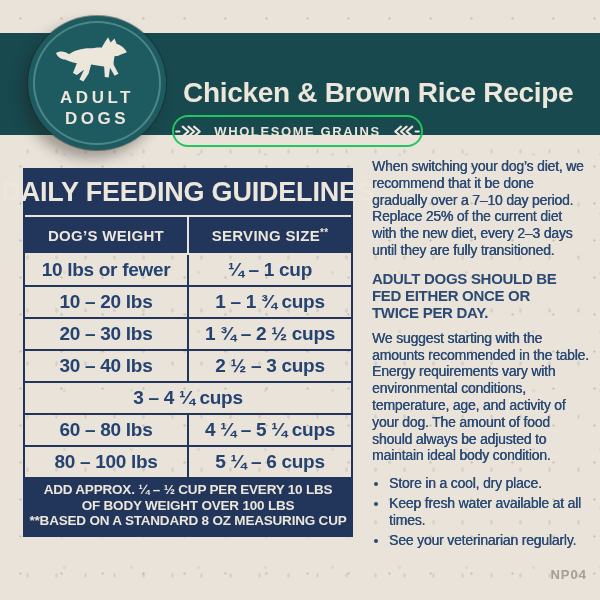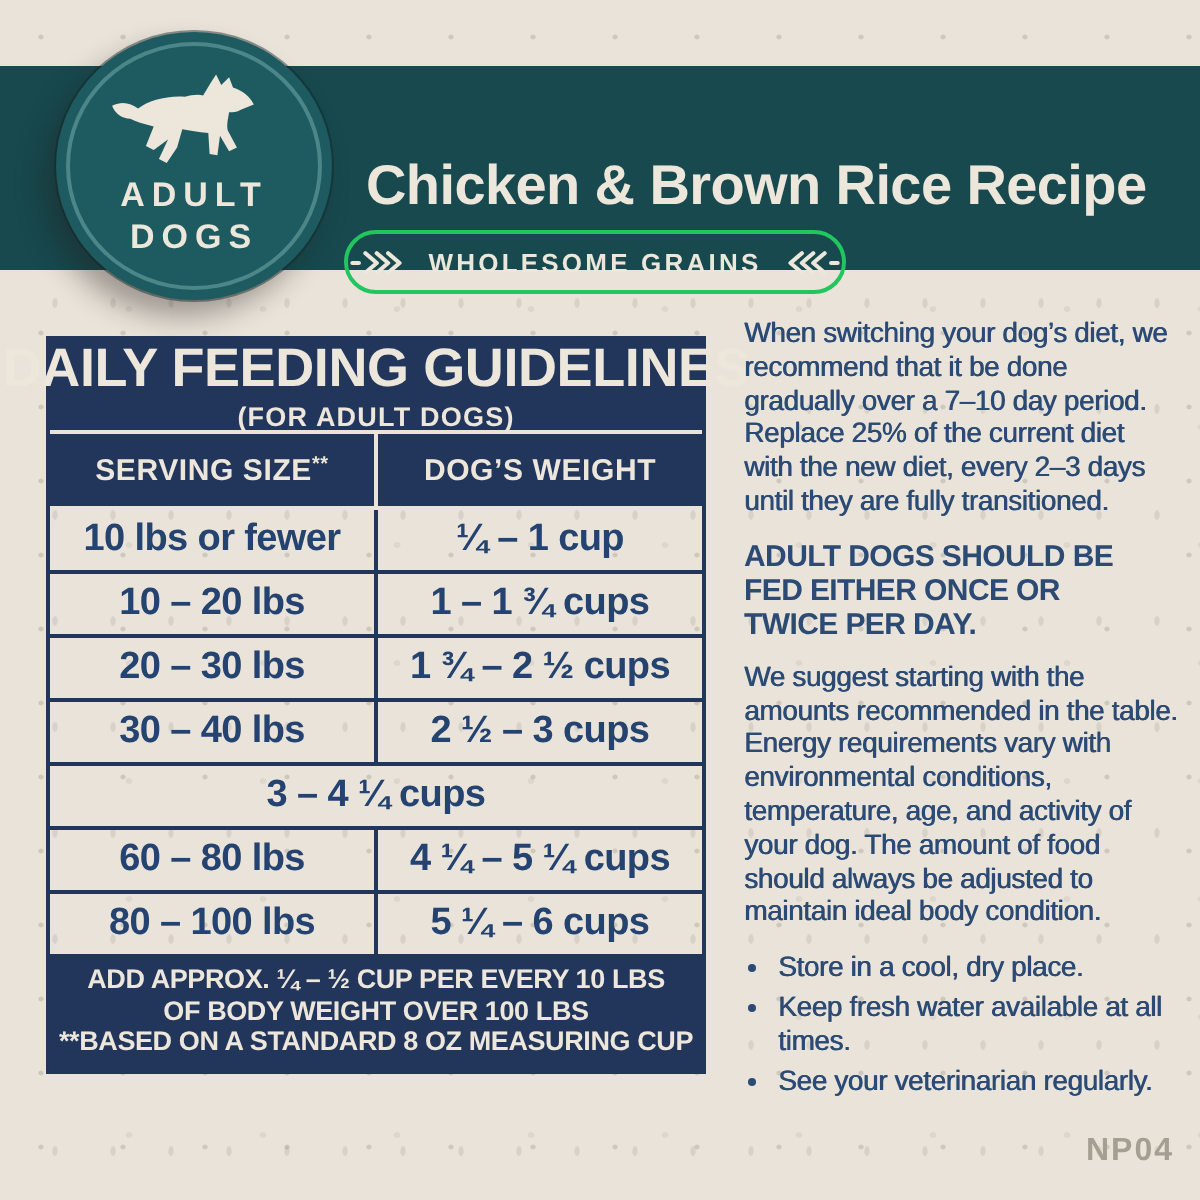--- a/index.html
+++ b/index.html
@@ -52,21 +52,21 @@
     font-size:13.5px; font-weight:700; line-height:15.5px; letter-spacing:-0.2px; }
   
   .info { position:absolute; left:372px; top:158px; width:217px; color:#2b4a74; }
   .info p { margin:0 0 11px; font-size:14px; line-height:16.8px; letter-spacing:-0.2px;
     text-shadow:0.35px 0 0; }
   .info h2 { margin:0 0 9px; max-width:200px; font-size:15px; line-height:17px; font-weight:700;
     letter-spacing:-0.3px; }
   .info ul { margin:2px 0 0; padding-left:17px; }
   .info li { font-size:14px; line-height:16.8px; letter-spacing:-0.2px; text-shadow:0.35px 0 0;
     margin-bottom:3px; }
-  .product-code { position:absolute; right:13px; top:567px; color:#a59f93; font-size:16px;
+  .product-code { position:absolute; right:13px; top:567px; color:#a59f93; font-size:13px;
     font-weight:700; letter-spacing:1px; }
 </style>
 </head>
 <body>
 
 <div class="page">
 
   <div class="banner">
     <div class="banner-title">Chicken &amp; Brown Rice Recipe</div>
     <div class="pill">
@@ -113,31 +113,30 @@
     </svg>
     <div class="badge-text">
       <div>ADULT</div>
       <div>DOGS</div>
     </div>
   </div>
 
   <div class="table">
     <div class="t-head">
       <div class="t-title">DAILY FEEDING GUIDELINES</div>
-      <div class="t-sub">(FOR ADULT DOGS)</div>
     </div>
     <div class="t-gap"></div>
     <div class="t-cols">
       <div class="t-col">
+        <span>DOG’S WEIGHT</span>
+          <sup></sup>
+      </div>
+      <div class="t-col">
         <span>SERVING SIZE</span>
           <sup>**</sup>
-      </div>
-      <div class="t-col">
-        <span>DOG’S WEIGHT</span>
-          <sup></sup>
       </div>
     </div>
     <div class="t-gap"></div>
     <div class="t-body">
       <div class="t-row">
         <div class="t-cell">10 lbs or fewer</div>
         <div class="t-cell">¼ – 1 cup</div>
       </div>
       <div class="t-row">
         <div class="t-cell">10 – 20 lbs</div>

